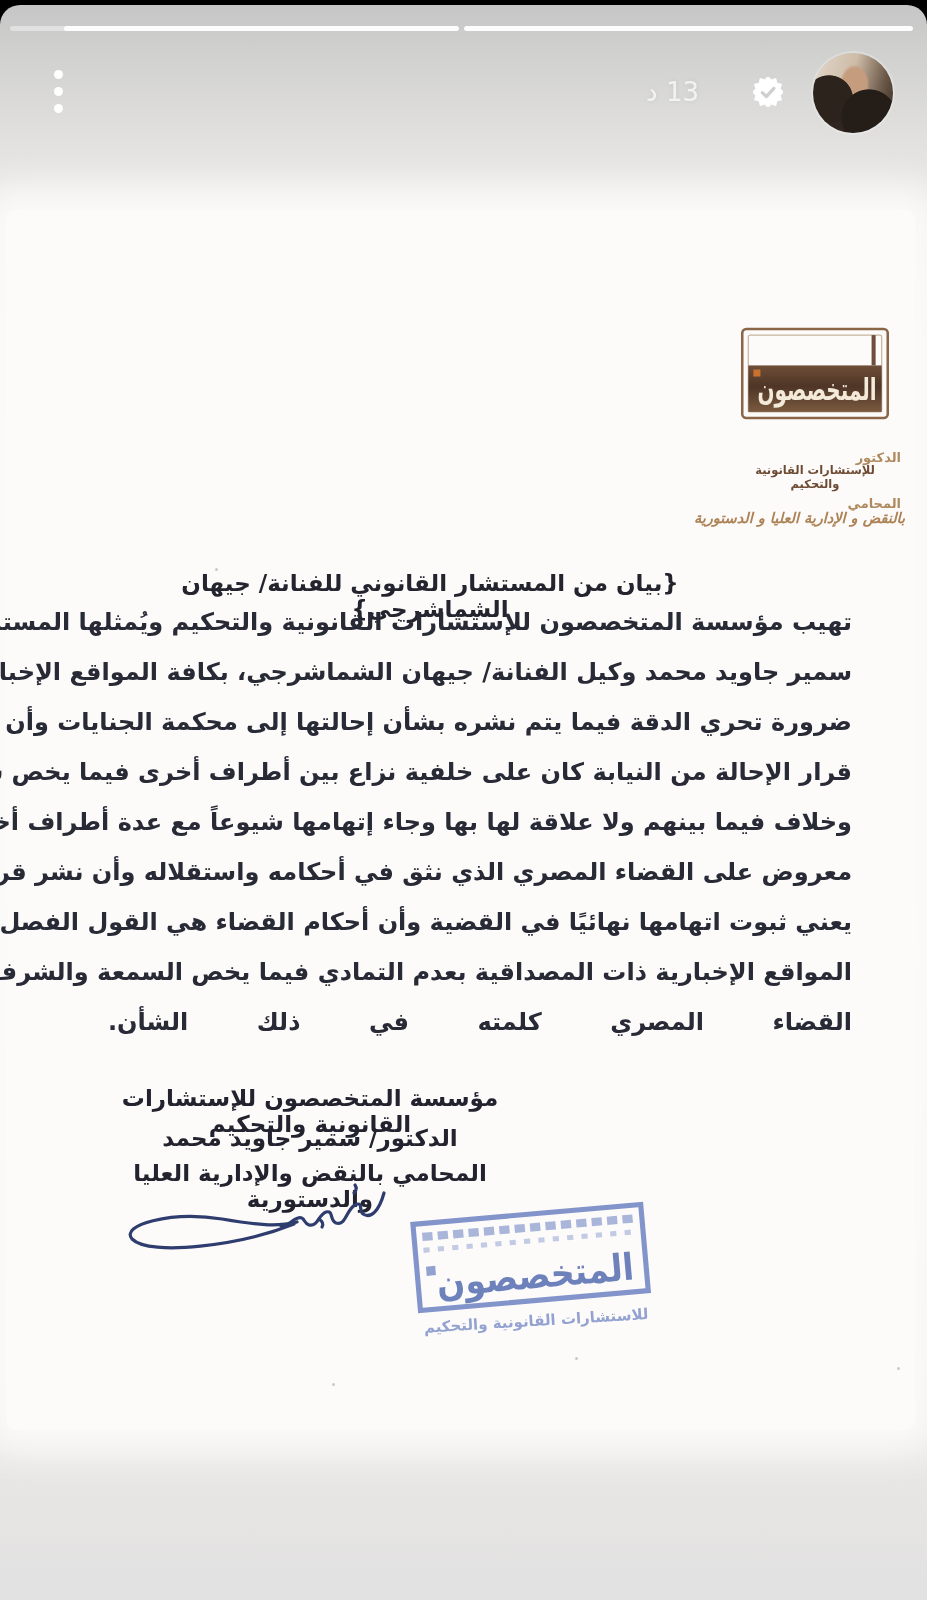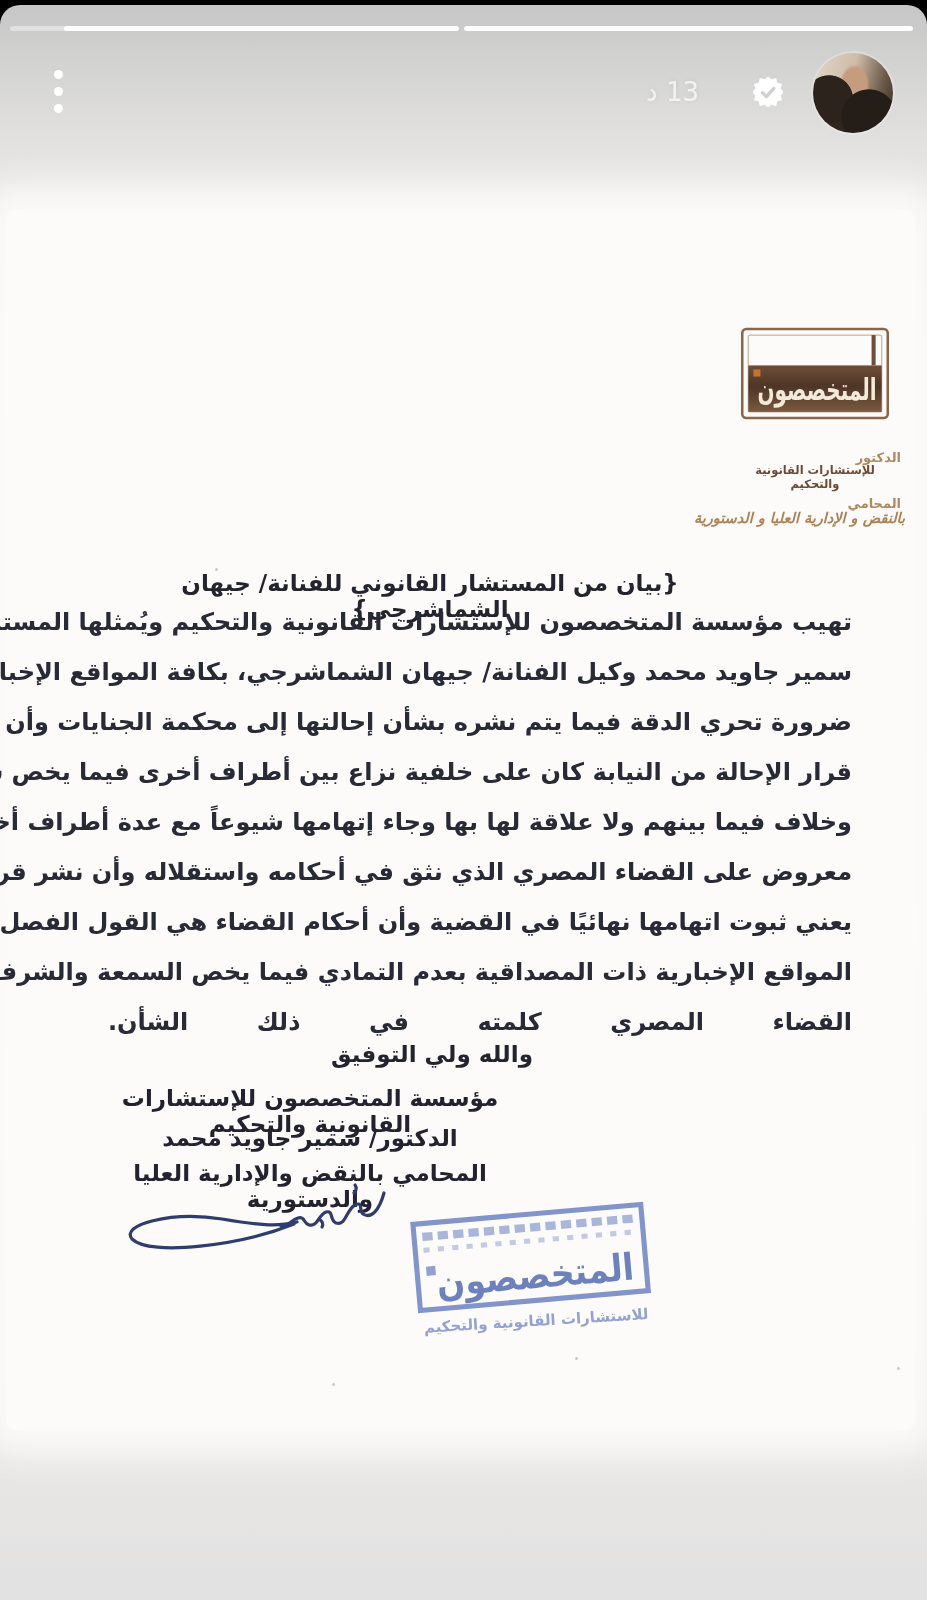--- a/index.html
+++ b/index.html
@@ -120,21 +120,20 @@
         <div class="body-line">تهيب مؤسسة المتخصصون للإستشارات القانونية والتحكيم ويُمثلها المستشار الدكتور/</div>
         <div class="body-line">سمير جاويد محمد وكيل الفنانة/ جيهان الشماشرجي، بكافة المواقع الإخبارية والصحف</div>
         <div class="body-line">ضرورة تحري الدقة فيما يتم نشره بشأن إحالتها إلى محكمة الجنايات وأن كل ما جاء في</div>
         <div class="body-line">قرار الإحالة من النيابة كان على خلفية نزاع بين أطراف أخرى فيما يخص شركة تجارية</div>
         <div class="body-line">وخلاف فيما بينهم ولا علاقة لها بها وجاء إتهامها شيوعاً مع عدة أطراف أخرى وأن الأمر</div>
         <div class="body-line">معروض على القضاء المصري الذي نثق في أحكامه واستقلاله وأن نشر قرار الإحالة لا</div>
         <div class="body-line">يعني ثبوت اتهامها نهائيًا في القضية وأن أحكام القضاء هي القول الفصل وبناء عليه تطالب</div>
         <div class="body-line">المواقع الإخبارية ذات المصداقية بعدم التمادي فيما يخص السمعة والشرف لحين أن يصدر</div>
         <div class="body-line">القضاء المصري كلمته في ذلك الشأن.</div>
       </div>
-    <div id="closing">والله ولي التوفيق</div>
     <div id="sig-org" class="sig-line">مؤسسة المتخصصون للإستشارات القانونية والتحكيم</div>
     <div id="sig-name" class="sig-line">الدكتور/ سمير جاويد محمد</div>
     <div id="sig-role" class="sig-line">المحامي بالنقض والإدارية العليا والدستورية</div>
 
     <svg id="signature" viewBox="0 0 300 85">
       <g fill="none" stroke="#2e3c6e" stroke-width="3.2" stroke-linecap="round">
         <path d="M272,16 c-5,18 -13,26 -21,21 c-5,-4 1,-13 -8,-9 c-9,5 -9,21 -19,18 c-7,-3 -2,-13 -10,-11 c-8,3 -8,15 -17,13 c-6,-2 -4,-9 -11,-7 c-7,2 -10,9 -17,8"></path>
         <path d="M182,47 C130,68 38,80 20,62 C8,48 58,34 110,42 C145,48 165,50 185,45"></path>
         <path d="M243,8 c2,3 1,6 -1,8"></path>
         <path d="M207,42 c3,2 5,5 3,8"></path>

